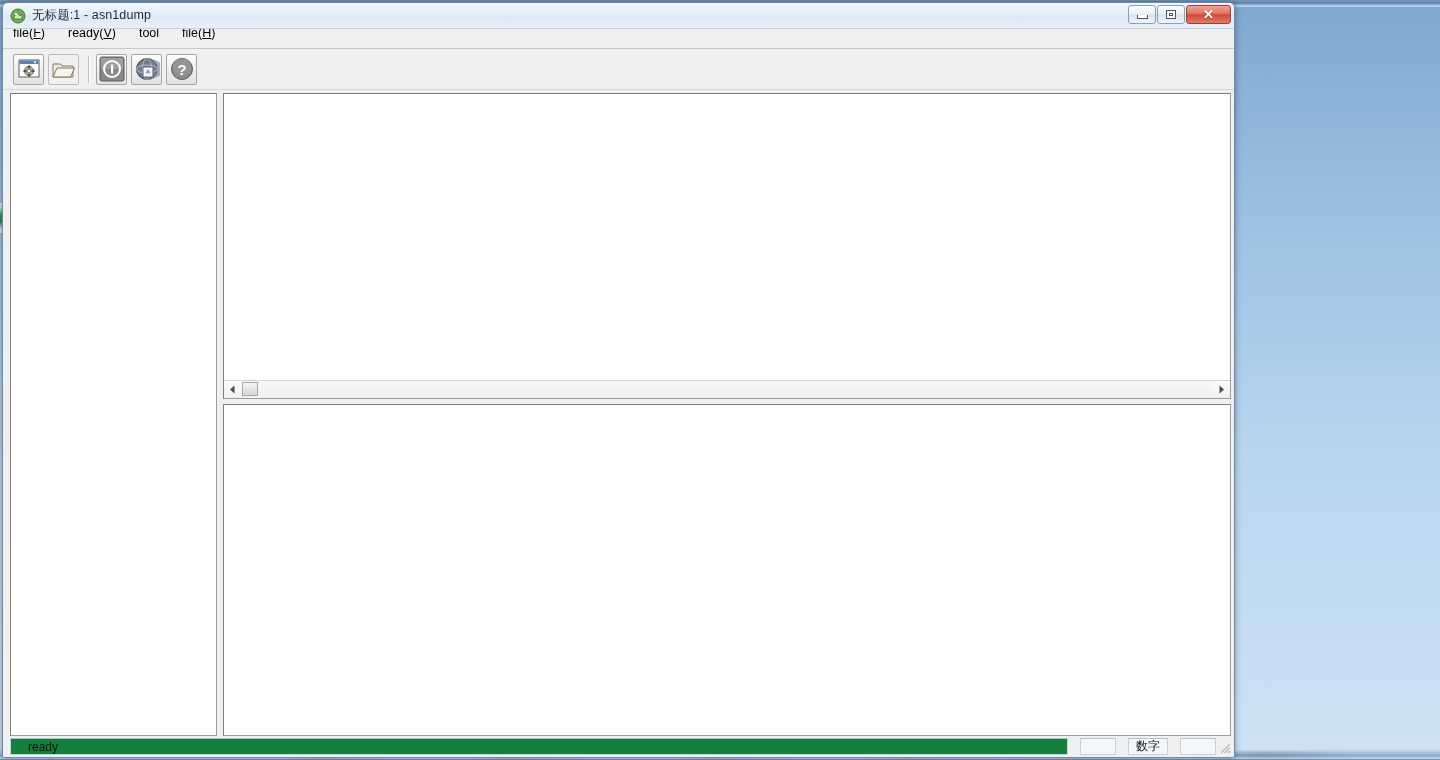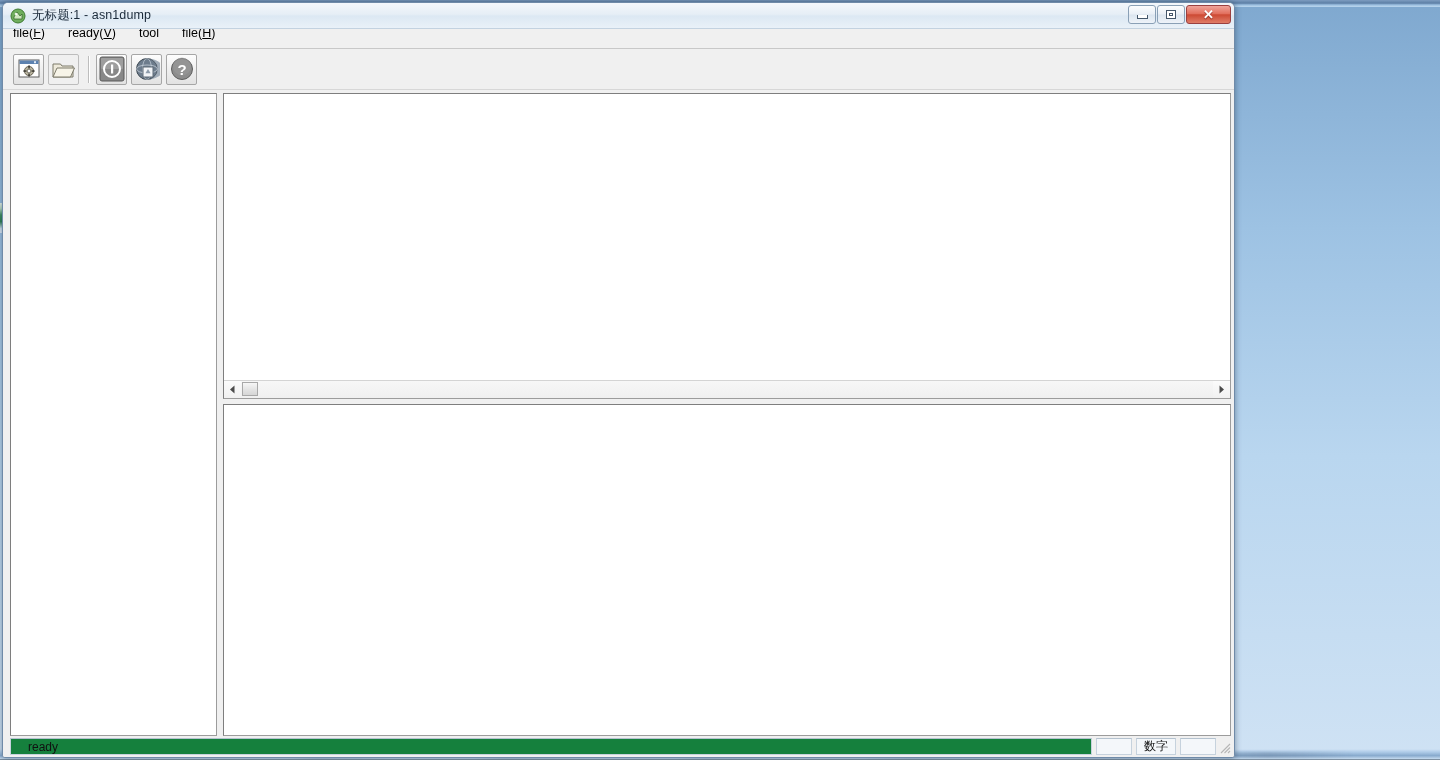--- a/index.html
+++ b/index.html
@@ -314,21 +314,21 @@
     display: flex;
     align-items: center;
     padding-left: 17px;
     box-sizing: border-box;
     overflow: hidden;
     white-space: nowrap;
   }
   .status-cell {
     width: 36px;
     flex: 0 0 36px;
-    margin-left: 4px;
+    margin-left: 12px;
     border: 1px solid #c6d2dd;
     border-top-color: #b4c2cf;
     background: #f4f7fa;
     font-size: 12px;
     color: #111;
     display: flex;
     align-items: center;
     justify-content: center;
     box-sizing: border-box;
   }

